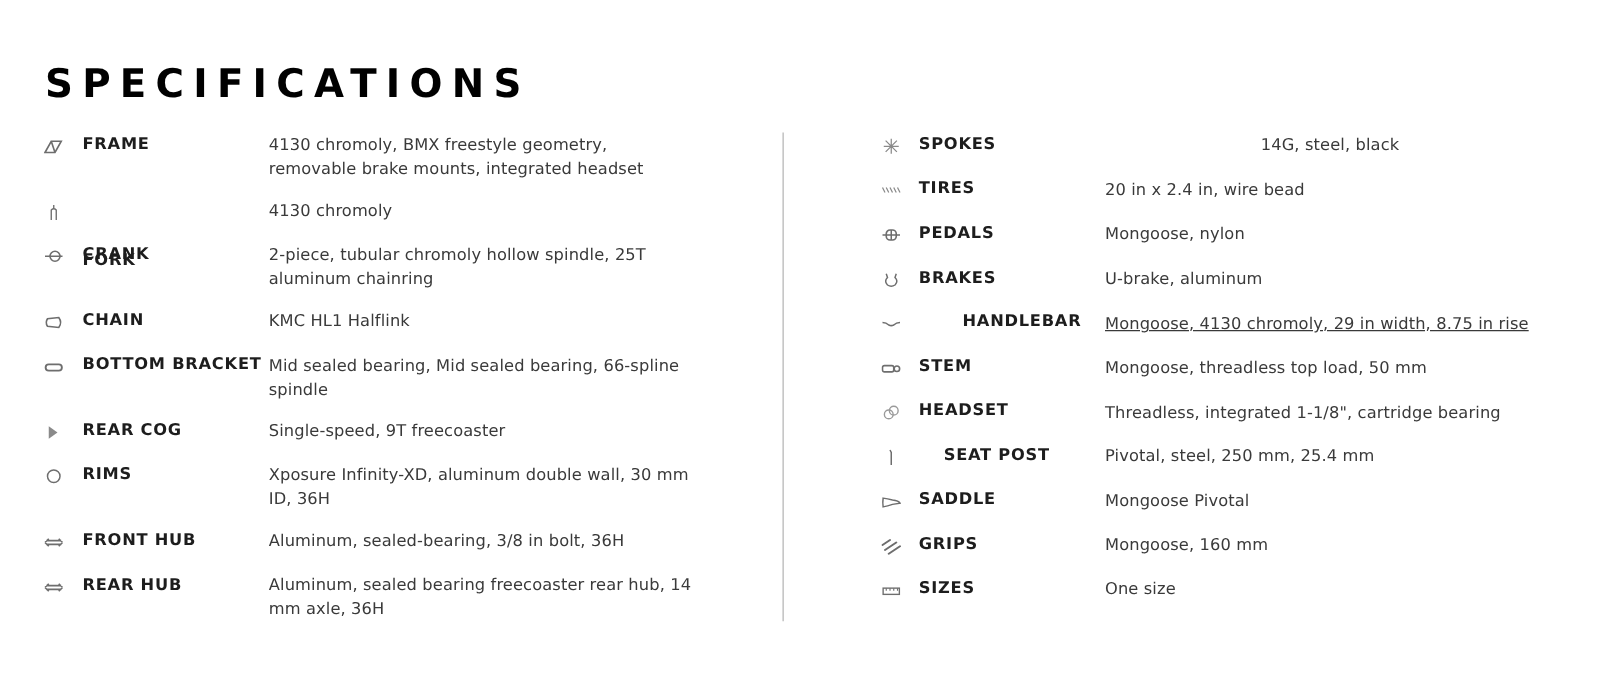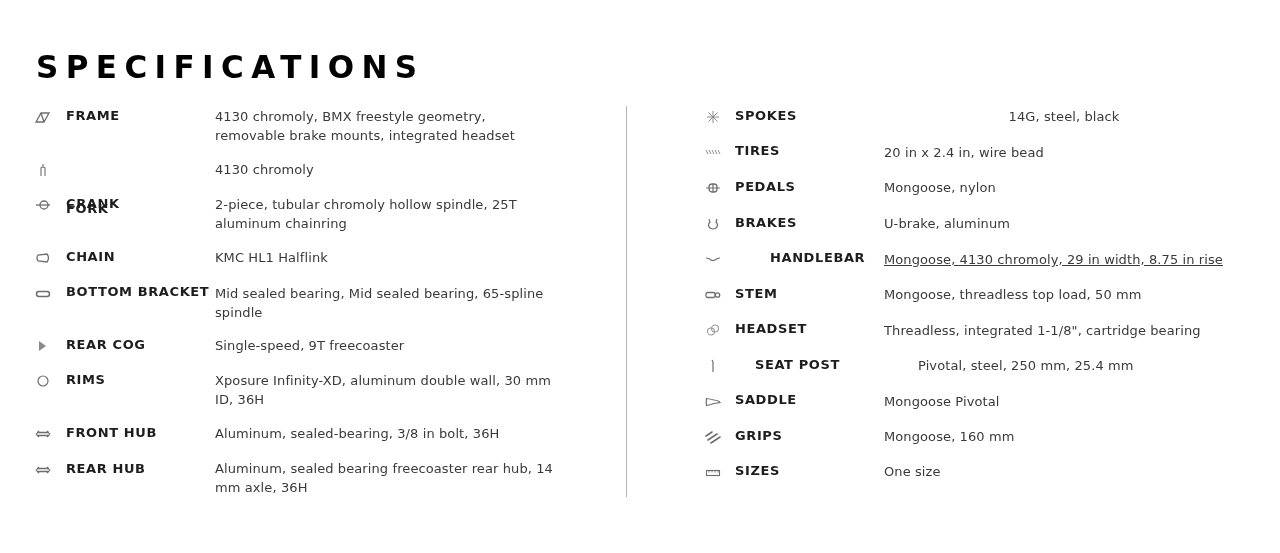--- a/index.html
+++ b/index.html
@@ -88,21 +88,21 @@
       <span class="value" style="left:215px;top:248px;width:340px;">KMC HL1 Halflink</span>
     </div>
 
     <div>
       <span class="icon" style="left:35px;top:287px;">
         <svg viewBox="0 0 16 14">
             <rect x="1.5" y="4.5" width="13" height="5" rx="2.5" fill="none" stroke="currentColor" stroke-width="1.5"></rect>
           </svg>
       </span>
       <span class="label" style="left:66px;top:284px;">BOTTOM BRACKET</span>
-      <span class="value" style="left:215px;top:284px;width:340px;">Mid sealed bearing, Mid sealed bearing, 65-spline spindle</span>
+      <span class="value" style="left:215px;top:284px;width:340px;">Mid sealed bearing, Mid sealed bearing, 66-spline spindle</span>
     </div>
 
     <div>
       <span class="icon" style="left:35px;top:339px;">
         <svg viewBox="0 0 16 14">
             <path d="M4 2 L11 7 L4 12 Z" fill="#8a8a8a"></path>
           </svg>
       </span>
       <span class="label" style="left:66px;top:337px;">REAR COG</span>
       <span class="value" style="left:215px;top:336px;width:340px;">Single-speed, 9T freecoaster</span>
@@ -216,21 +216,21 @@
       <span class="value" style="left:884px;top:321px;width:360px;">Threadless, integrated 1-1/8", cartridge bearing</span>
     </div>
 
     <div>
       <span class="icon" style="left:705px;top:359px;">
         <svg viewBox="0 0 16 14">
             <path d="M7 1 L8 3 L8 13" fill="none" stroke="currentColor" stroke-width="1.2"></path>
           </svg>
       </span>
       <span class="label" style="left:735px;top:357px;margin-left:20px;">SEAT POST</span>
-      <span class="value" style="left:884px;top:356px;width:360px;margin-left:34px;">Pivotal, steel, 250 mm, 25.4 mm</span>
+      <span class="value" style="left:884px;top:356px;width:360px;">Pivotal, steel, 250 mm, 25.4 mm</span>
     </div>
 
     <div>
       <span class="icon" style="left:705px;top:395px;">
         <svg viewBox="0 0 16 14">
             <path d="M1.5 3.5 Q1 7 1.5 10.5 Q5 10 9 8.5 L15 7.5 Q14 5.5 9 5 Q5 4 1.5 3.5 Z" fill="none" stroke="currentColor" stroke-width="1.2"></path>
           </svg>
       </span>
       <span class="label" style="left:735px;top:392px;">SADDLE</span>
       <span class="value" style="left:884px;top:392px;width:360px;">Mongoose Pivotal</span>

